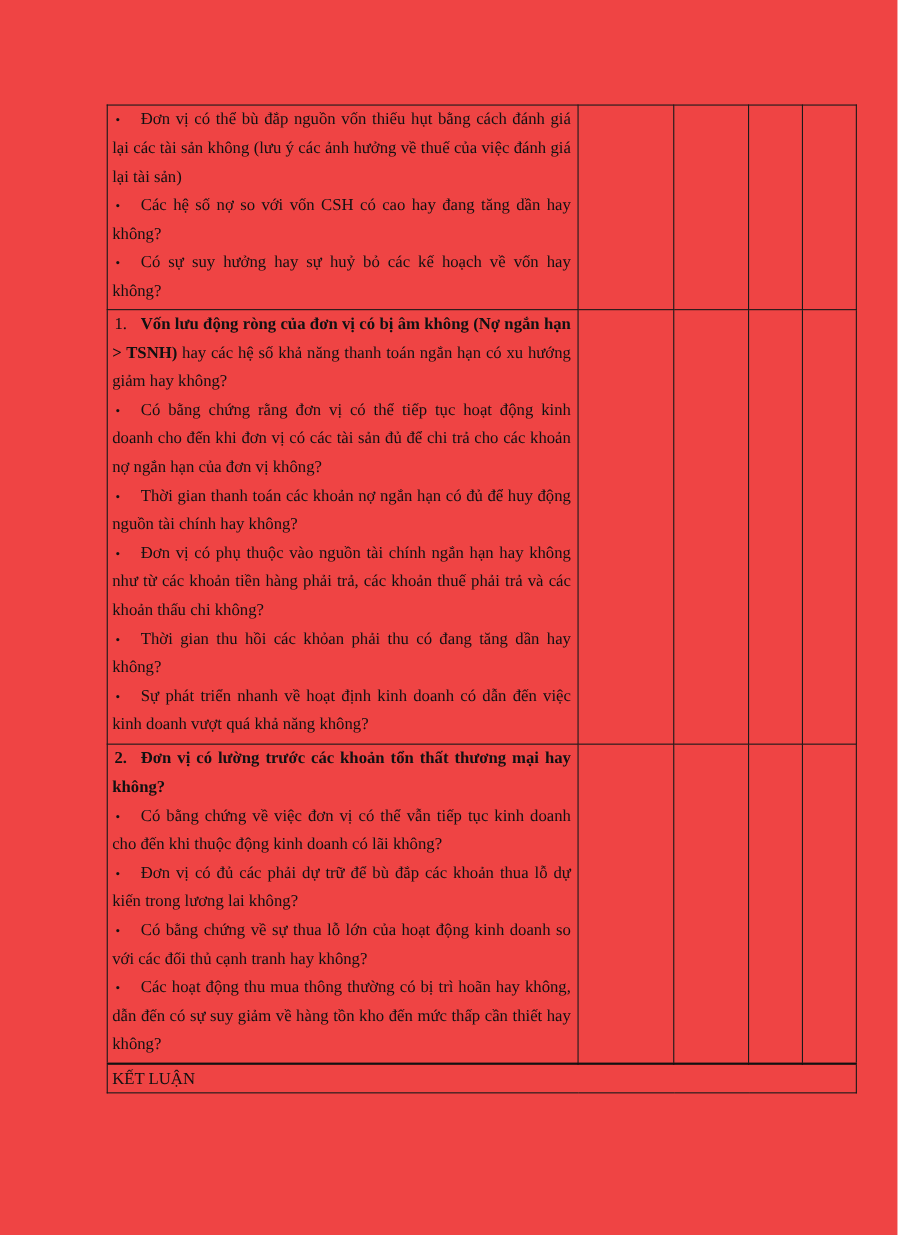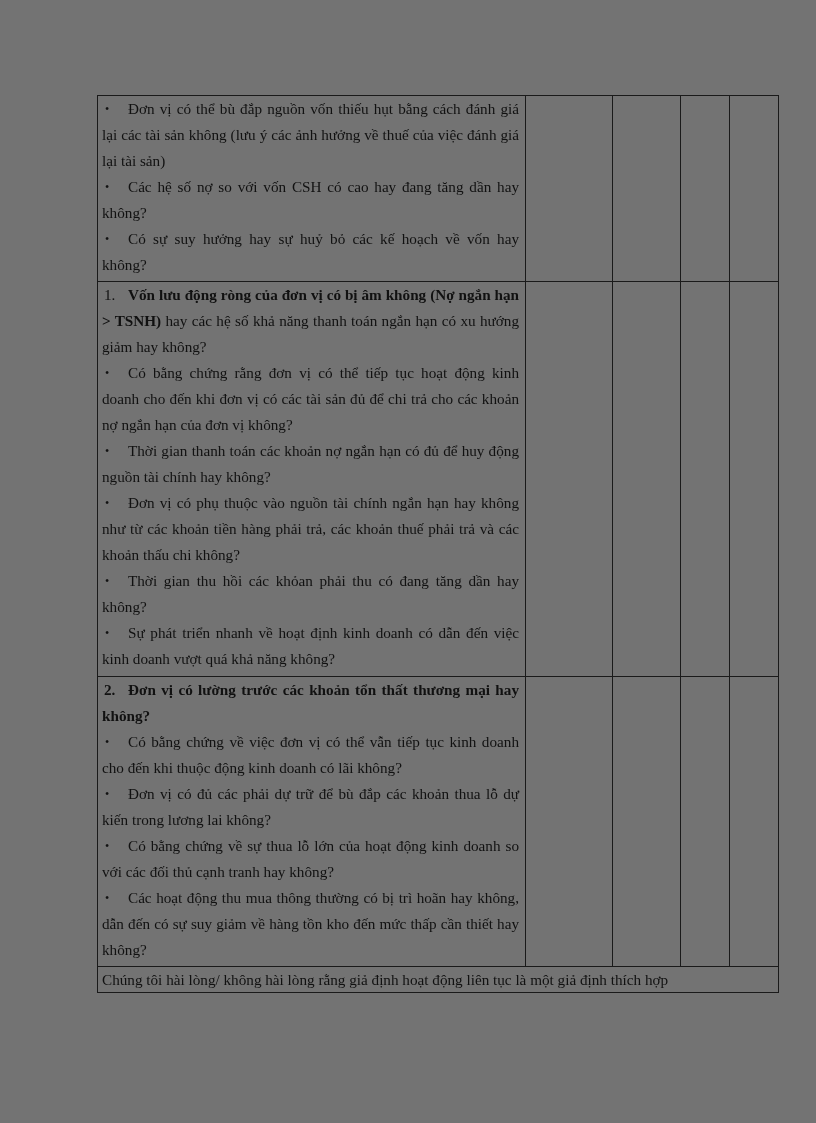--- a/index.html
+++ b/index.html
@@ -12,21 +12,21 @@
       height: 1123px;
       position: relative;
       overflow: hidden;
       font-family: "Liberation Serif", "DejaVu Serif", serif;
       color: #111111;
     }
     .page {
       position: absolute;
       left: 0; top: 0;
       width: 816px; height: 1123px;
-      background: #737373;
+      background: #ef4444;
     }
     table.checklist {
       position: absolute;
       left: 97px;
       top: 95px;
       width: 681px;
       border-collapse: collapse;
       table-layout: fixed;
     }
     table.checklist td {
@@ -126,18 +126,18 @@
         <p class="para"><span class="bullet">•</span><span>Đơn vị có đủ các phải dự trữ để bù đắp các khoản thua lỗ dự kiến trong lương lai không?</span></p>
         <p class="para"><span class="bullet">•</span><span>Có bằng chứng về sự thua lỗ lớn của hoạt động kinh doanh so với các đối thủ cạnh tranh hay không?</span></p>
         <p class="para"><span class="bullet">•</span><span>Các hoạt động thu mua thông thường có bị trì hoãn hay không, dẫn đến có sự suy giảm về hàng tồn kho đến mức thấp cần thiết hay không?</span></p>
       </td>
       <td class="c1"></td>
       <td class="c2"></td>
       <td class="c3"></td>
       <td class="c4"></td>
     </tr>
 
-    <tr class="concl-body">
-      <td class="full nowrap" colspan="5">Chúng tôi hài lòng/ không hài lòng rằng giả định hoạt động liên tục là một giả định thích hợp</td>
+    <tr class="concl-head sep">
+      <td class="full" colspan="5">KẾT LUẬN</td>
     </tr>
   </tbody>
     </table>
 </div>
 
 </body></html>

